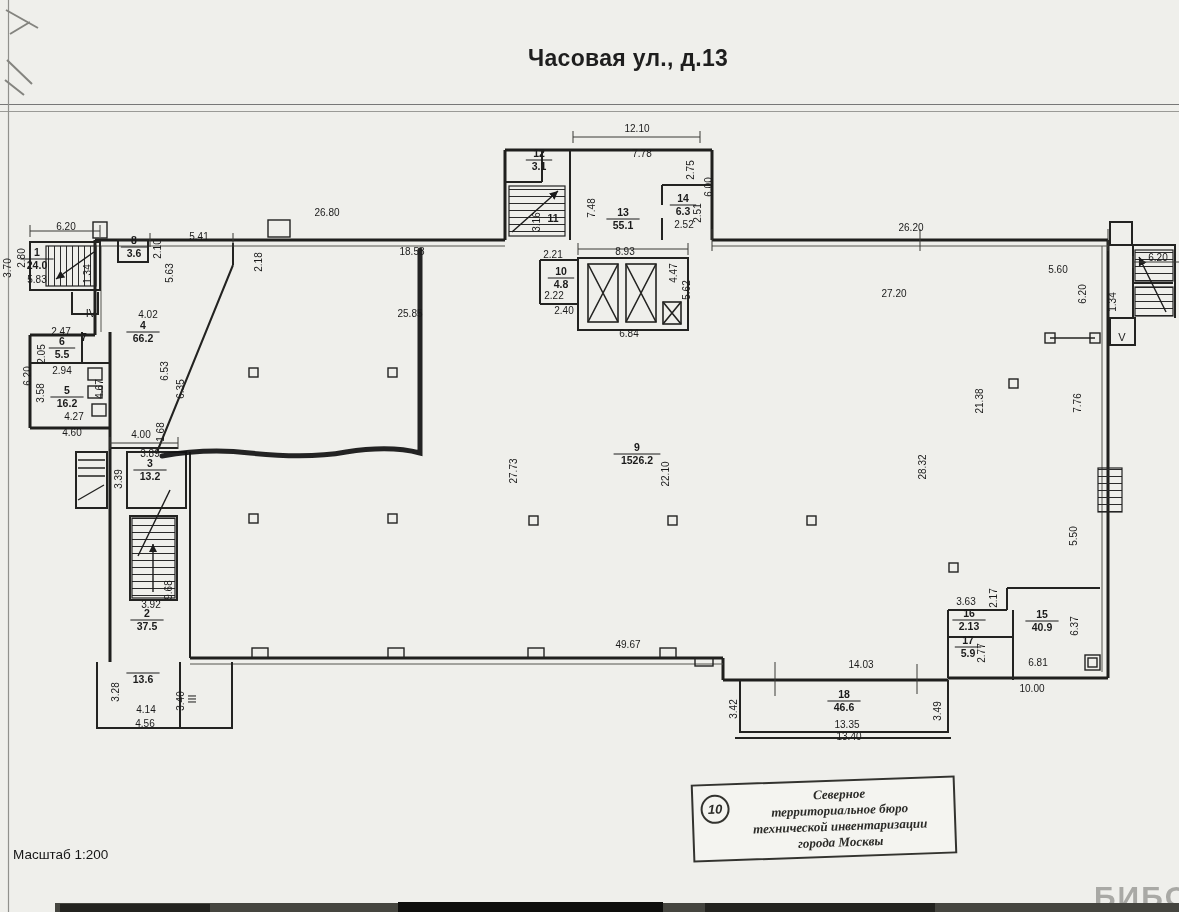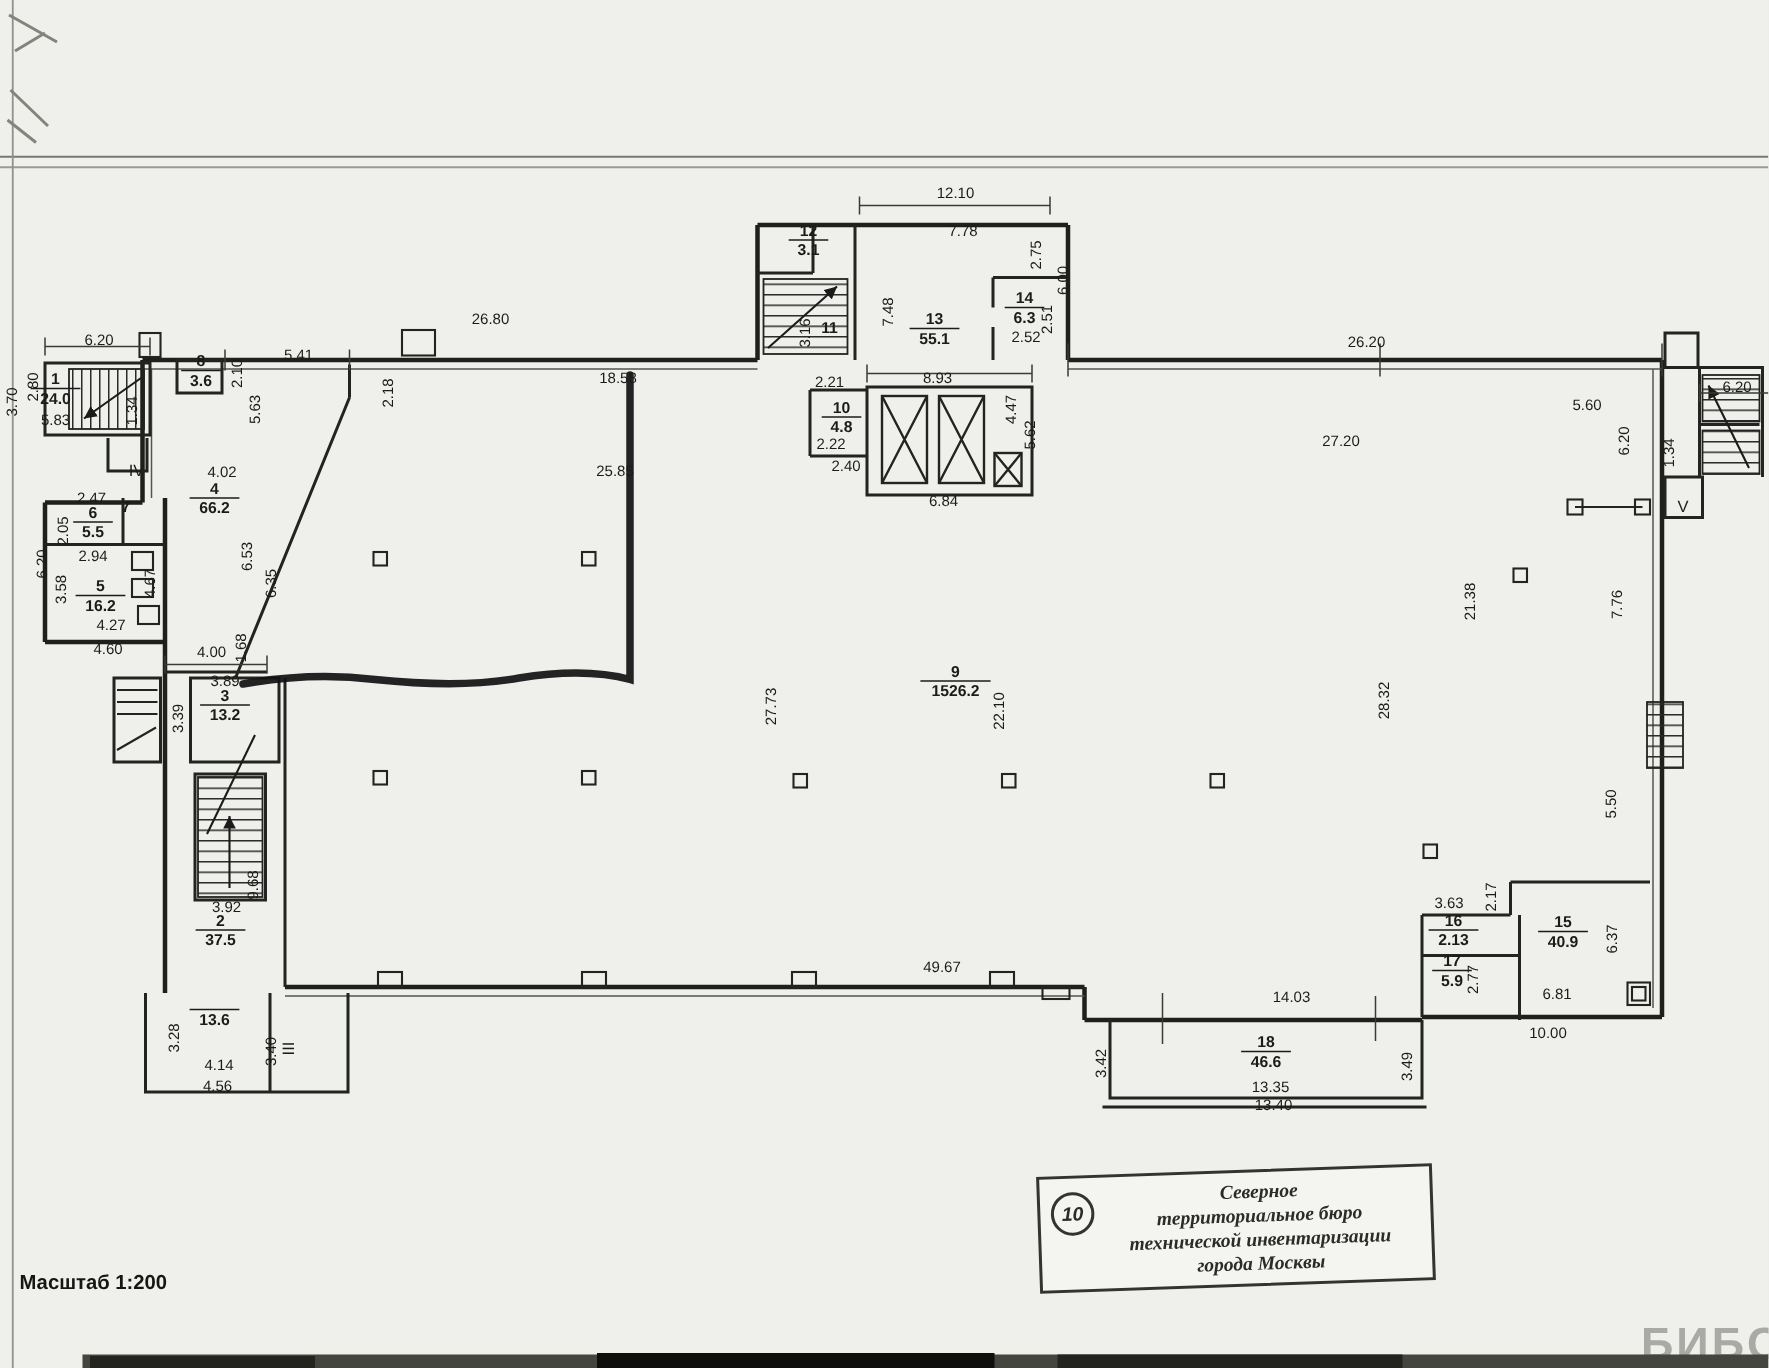--- a/index.html
+++ b/index.html
@@ -10,21 +10,21 @@
   
   text{fill:#1b1b1b}
   .dim{font-size:10px;font-family:"Liberation Sans",sans-serif}
   .rnum,.rarea{font-size:10.5px;font-weight:700;font-family:"Liberation Sans",sans-serif}
   .mark{font-size:11px;font-family:"Liberation Sans",sans-serif}
   .rline{stroke:#1b1b1b;stroke-width:1}
   
   .title{position:absolute;left:528px;top:44px;font-size:23px;line-height:1.28;
          color:#1e1e1e;font-weight:600;letter-spacing:.3px}
   
-  .scale{position:absolute;left:13px;top:847px;font-size:13.5px;font-weight:700;color:#161616}
+  .scale{position:absolute;left:13px;top:847px;font-size:13.5px;font-weight:400;color:#161616}
   
   .stamp{position:absolute;left:692px;top:780px;width:216px;border:2.5px solid #33332f;
          transform:rotate(-2deg);padding:5px 6px 6px 38px;text-align:center;color:#2b2b28;
          background:rgba(246,246,242,.65)}
   .stamp-circle{position:absolute;left:7px;top:9px;width:25px;height:25px;border:2px solid #33332f;
          border-radius:50%;display:flex;align-items:center;justify-content:center;
          font-style:italic;font-weight:700;font-size:13px}
   .stamp-lines div{font-family:"Liberation Serif",serif;font-style:italic;font-weight:700;
          font-size:13px;line-height:1.22;white-space:nowrap}
   
@@ -297,20 +297,21 @@
       <text x="1042" y="618" class="rnum" text-anchor="middle">15</text>
       <line x1="1025.4" x2="1058.6" y1="621" y2="621" class="rline"></line>
       <text x="1042" y="631" class="rarea" text-anchor="middle">40.9</text>
       <text x="844" y="698" class="rnum" text-anchor="middle">18</text>
       <line x1="827.4" x2="860.6" y1="701" y2="701" class="rline"></line>
       <text x="844" y="711" class="rarea" text-anchor="middle">46.6</text>
     </g>
 </svg>
 
 <div class="title">
+  <div>Часовая ул., д.13</div>
 </div>
 
 <div class="scale">Масштаб 1:200</div>
 
 <div class="stamp">
   <div class="stamp-circle">10</div>
   <div class="stamp-lines">
     <div>Северное</div>
     <div>территориальное бюро</div>
     <div>технической инвентаризации</div>

